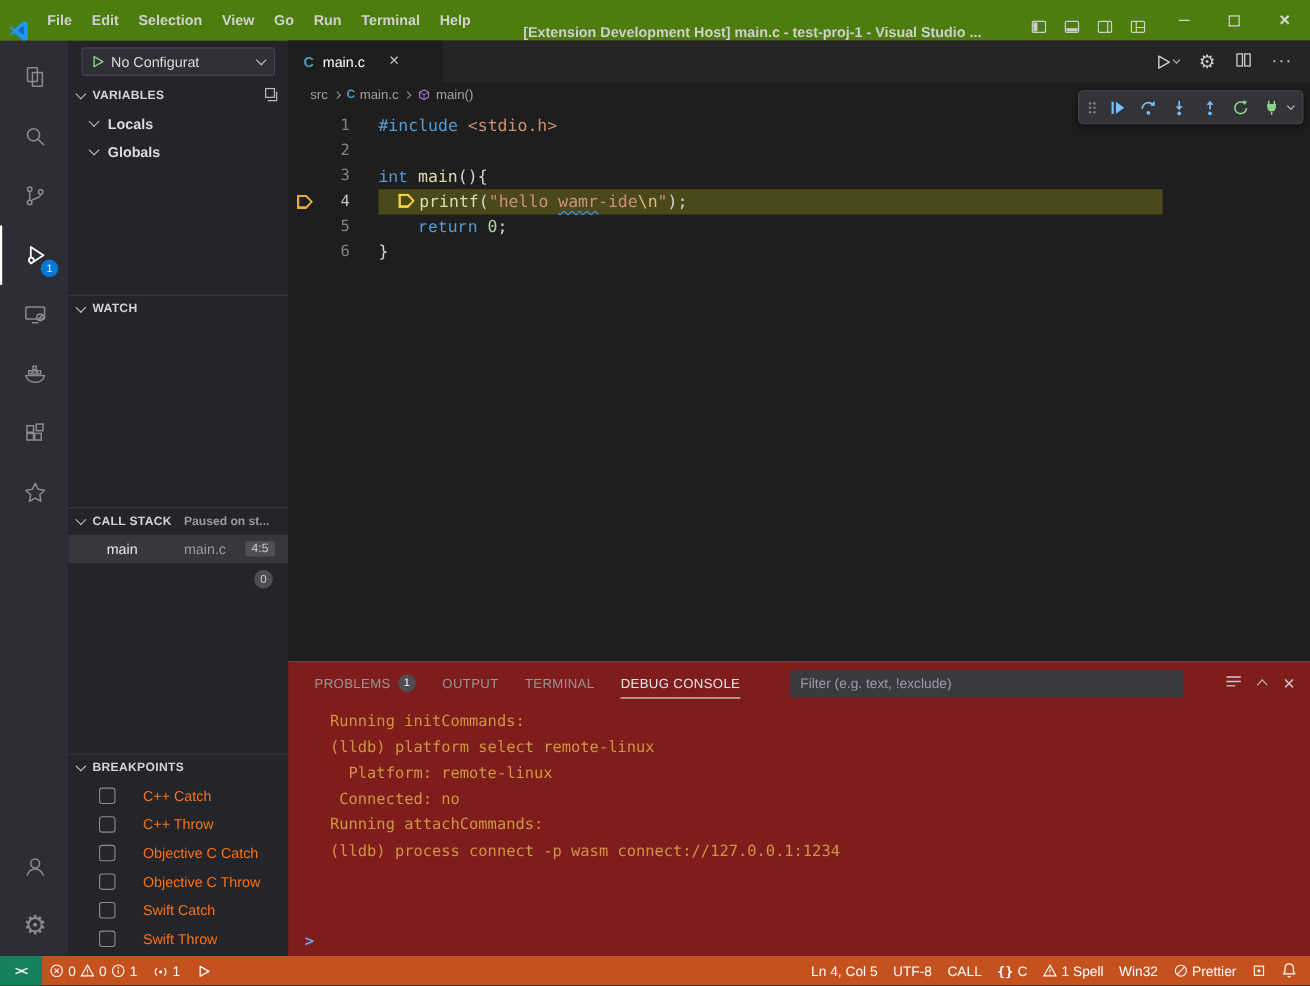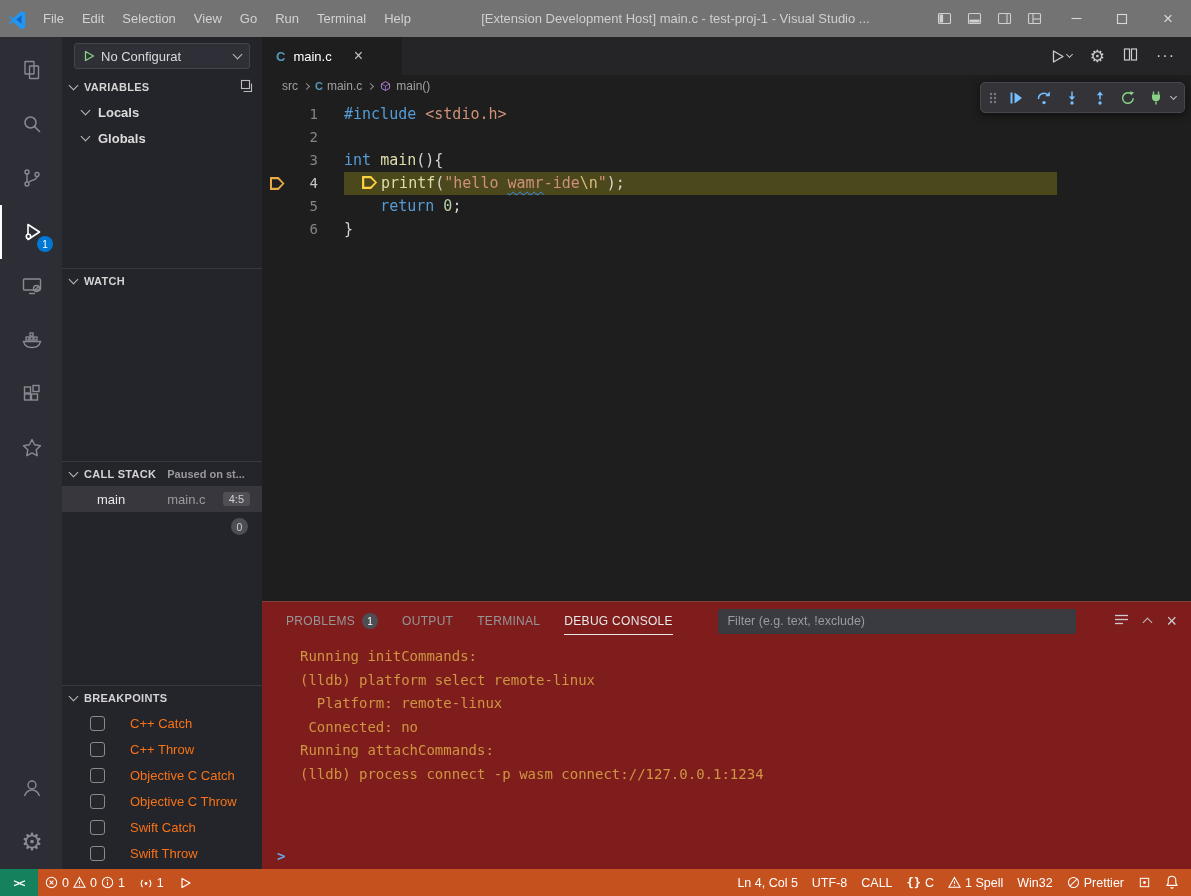--- a/index.html
+++ b/index.html
@@ -8,21 +8,21 @@
     --remote-bg:#16825D;
     --selection-blue:#0A63C2;
     --console-text:#CE9642;
     --debug-line:#4B481B;
   }
   *{margin:0;padding:0;box-sizing:border-box;}
   html,body{width:1191px;height:896px;overflow:hidden;background:#1e1e1e;
     font-family:"Liberation Sans",sans-serif;color:#cccccc;font-size:13px;}
 
   
-  .titlebar{height:37px;background:#737373;display:flex;align-items:center;position:relative;}
+  .titlebar{height:37px;background:#4d7c0f;display:flex;align-items:flex-end;position:relative;font-weight:bold;}
   .vscode-logo{width:34px;display:flex;justify-content:center;align-items:center;}
   .menus{display:flex;height:100%;align-items:center;}
   .menu-item{padding:0 9px;color:#d2d2d2;cursor:default;line-height:37px;}
   .window-title{flex:1;text-align:center;color:#cfcfcf;white-space:nowrap;overflow:hidden;}
   .win-layout-icons{display:flex;align-items:center;gap:4px;margin-right:6px;}
   .wl-btn{width:26px;height:26px;display:flex;align-items:center;justify-content:center;}
   .win-btn{width:46px;height:37px;display:flex;align-items:center;justify-content:center;color:#d8d8d8;}
   .win-btn.close{font-size:17px;}
 
   
@@ -97,21 +97,21 @@
   .code-area{flex:1;overflow:hidden;padding-top:6px;font-family:"DejaVu Sans Mono",monospace;
     font-size:15px;line-height:23px;position:relative;background:#1e1e1e;}
   .code-line{display:flex;height:23px;white-space:pre;}
   .glyph{width:30px;display:flex;align-items:center;justify-content:center;flex:0 0 auto;}
   .lnum{width:26px;text-align:right;color:#858585;font-size:14px;flex:0 0 auto;line-height:23px;}
   .code-line.current .lnum{color:#c6c6c6;}
   .ltext{position:relative;padding-left:26px;flex:1;}
   .tok{position:relative;}
   .dbg-hl{position:absolute;left:26px;top:0;bottom:0;width:713px;background:var(--debug-line);}
   .tok-pp{color:#569cd6;}
-  .tok-kw{color:#569cd6;}
+  .tok-kw{color:#569cd6;font-family:Liberation Mono, monospace;}
   .tok-fn{color:#dcdcaa;}
   .tok-str{color:#ce9178;}
   .tok-esc{color:#d7ba7d;}
   .tok-num{color:#b5cea8;}
   .tok-plain{color:#d4d4d4;}
   .tok-misspell{color:#ce9178;text-decoration:underline wavy #3794ff 1px;text-underline-offset:3px;}
 
   .pent-o{display:inline-block;position:relative;width:15px;height:13px;
     clip-path:polygon(0 0,60% 0,100% 50%,60% 100%,0 100%);}
   .pent-i{position:absolute;left:2.2px;top:2.2px;width:10.6px;height:8.6px;

